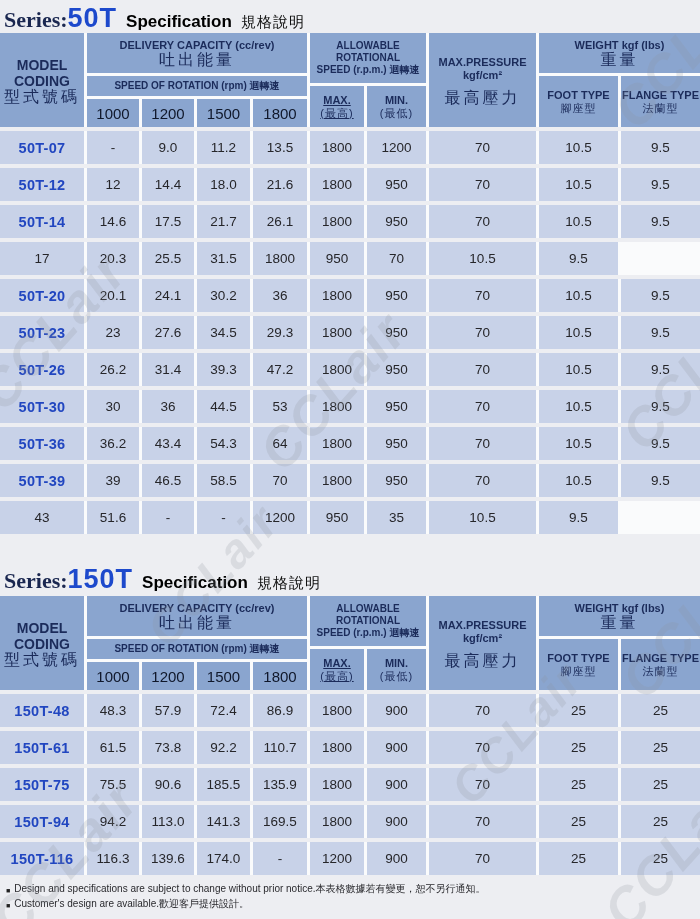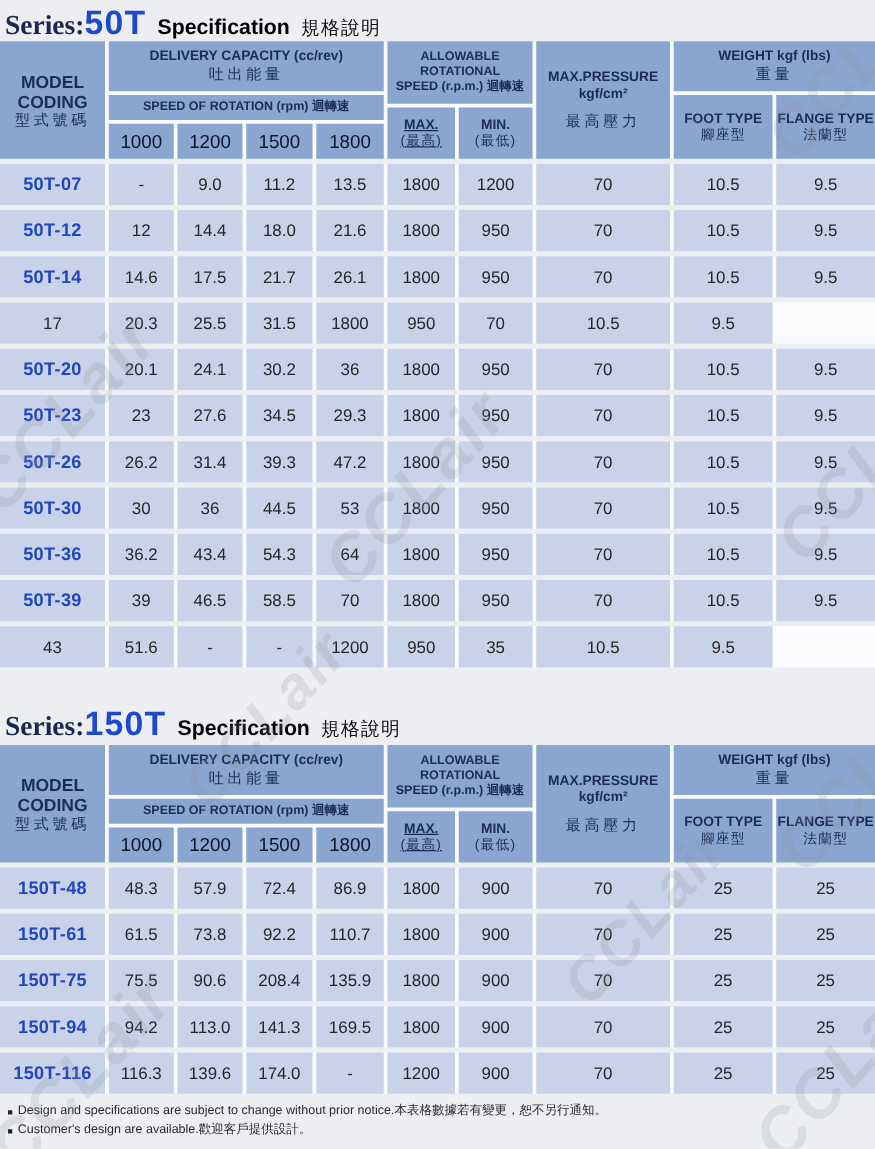--- a/index.html
+++ b/index.html
@@ -30,21 +30,21 @@
   .cell {
     background:#8aa5cf;
     display:flex; flex-direction:column;
     align-items:center; justify-content:center;
     text-align:center;
     color:#1b2b5a;
   }
   .hdr { height:94px; grid-template-rows:40px 7px 10px 28px; }
   .hdr .en  { font-weight:bold; font-size:11px; line-height:13px; }
   .hdr .en-sm { font-weight:bold; font-size:10px; line-height:12px; }
-  .hdr .zh  { font-size:12px; line-height:15px; letter-spacing:3px; }
+  .hdr .zh  { font-size:16px; line-height:15px; letter-spacing:3px; }
   .hdr .zh-sm { font-size:11px; line-height:13px; letter-spacing:1px; }
   .c-model   { grid-column:1; grid-row:1/5; }
   .c-model .en { font-size:14px; line-height:16px; }
   .c-deliv   { grid-column:2/6; grid-row:1; }
   .c-speed   { grid-column:2/6; grid-row:2/4; }
   .c-s1 { grid-column:2; grid-row:4; } .c-s2 { grid-column:3; grid-row:4; }
   .c-s3 { grid-column:4; grid-row:4; } .c-s4 { grid-column:5; grid-row:4; }
   .c-speednum { font-size:15px; color:#0f172a; }
   .c-allow   { grid-column:6/8; grid-row:1/3; }
   .c-max     { grid-column:6; grid-row:3/5;text-decoration:underline; }
@@ -370,21 +370,21 @@
       <div class="cell">1800</div>
       <div class="cell">900</div>
       <div class="cell">70</div>
       <div class="cell">25</div>
       <div class="cell">25</div>
     </div>
       <div class="grid row">
       <div class="cell model">150T-75</div>
       <div class="cell">75.5</div>
       <div class="cell">90.6</div>
-      <div class="cell">208.4</div>
+      <div class="cell">185.5</div>
       <div class="cell">135.9</div>
       <div class="cell">1800</div>
       <div class="cell">900</div>
       <div class="cell">70</div>
       <div class="cell">25</div>
       <div class="cell">25</div>
     </div>
       <div class="grid row">
       <div class="cell model">150T-94</div>
       <div class="cell">94.2</div>

